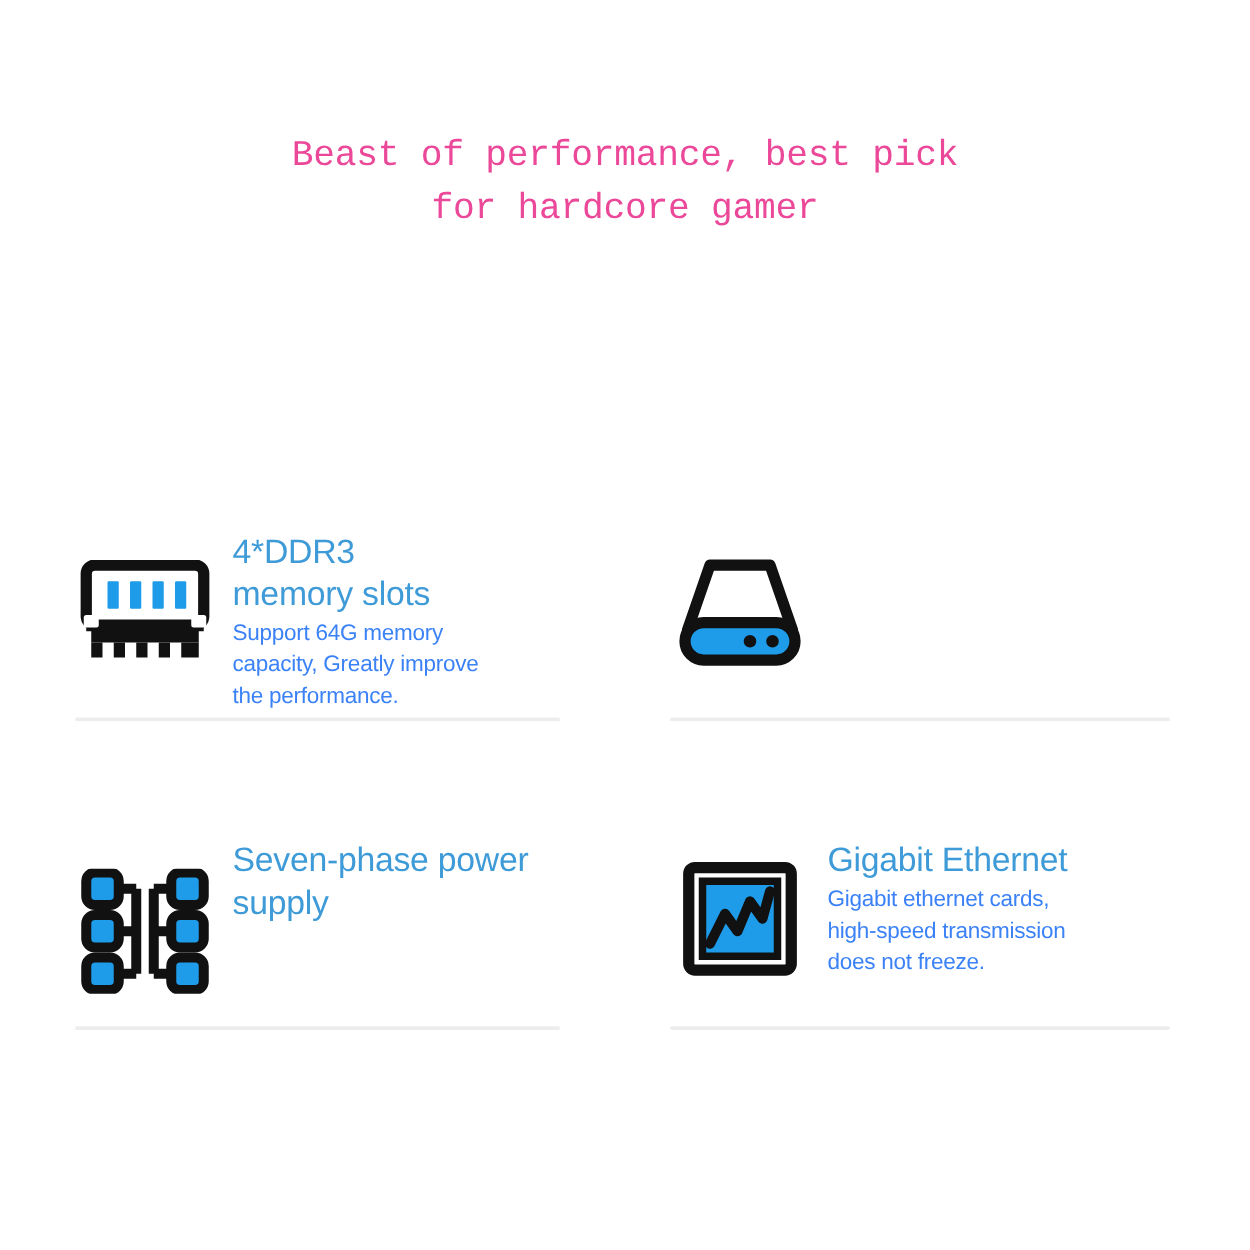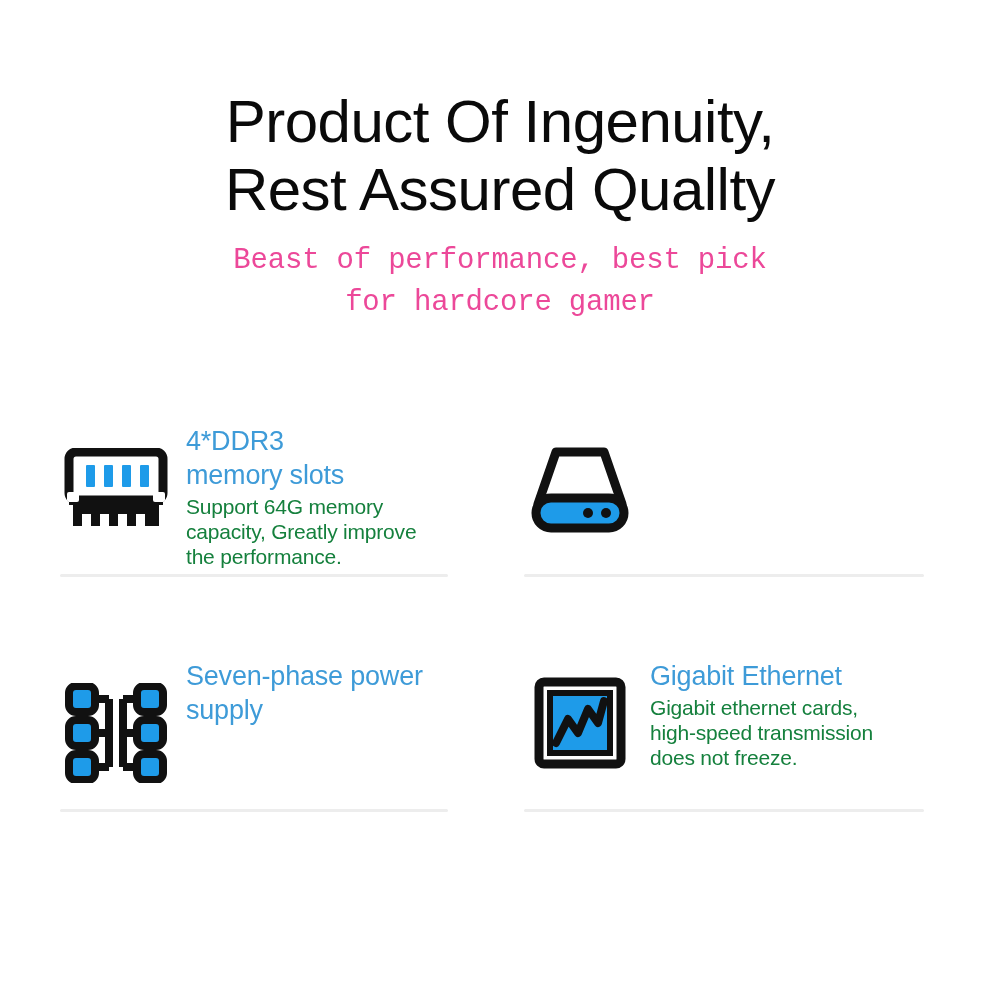--- a/index.html
+++ b/index.html
@@ -53,20 +53,21 @@
 
   
   .features {
     position: absolute;
     left: 60px;
     top: 420px;
     width: 880px;
     display: grid;
     grid-template-columns: 452px 428px;
     grid-template-rows: 235px 235px;
+    gap: 12px;
   }
   .feature {
     position: relative;
     display: flex;
     align-items: flex-start;
     box-sizing: border-box;
   }
   .feature.col-right { padding-left: 12px; }
 
   .feature-rule {
@@ -101,38 +102,36 @@
     font-size: 27px;
     line-height: 34px;
     font-weight: 400;
     color: #3e9bd8;
     margin: 0;
     white-space: pre-line;
     letter-spacing: -0.2px;
   }
   .feature-desc {
     font-family: "Liberation Sans", sans-serif;
-    font-size: 21px;
+    font-size: 18px;
     line-height: 25px;
     font-weight: 400;
-    color: #15803d;
+    color: #3b82f6;
     margin: 2px 0 0 0;
     white-space: pre-line;
     letter-spacing: -0.2px;
   }
   svg { display: block; }
 </style>
 </head>
 <body>
 
 <div class="page">
 
   <div class="hero">
-    <h1 class="hero-title">Product Of Ingenuity,
-Rest Assured Quallty</h1>
     <p class="hero-sub">Beast of performance, best pick
 for hardcore gamer</p>
   </div>
 
   <div class="features">
 
     <div class="feature col-left">
       <div class="feature-icon">
         <svg width="104" height="84" viewBox="0 0 104 84">
           <rect x="5" y="4" width="94" height="48" rx="7" ry="7" fill="#ffffff" stroke="#111111" stroke-width="9"></rect>

